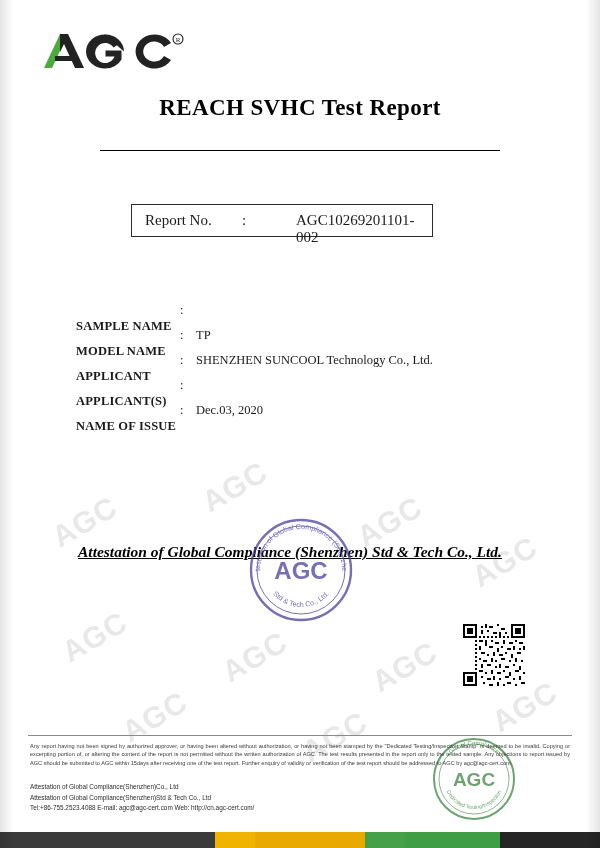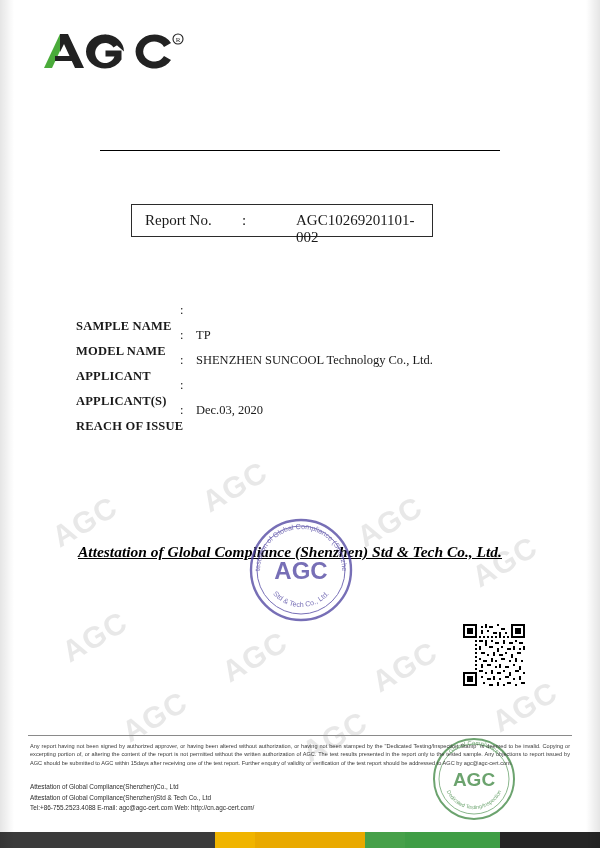--- a/index.html
+++ b/index.html
@@ -246,20 +246,23 @@
   <div class="wm" style="left:200px; top:470px;">AGC</div>
   <div class="wm" style="left:355px; top:505px;">AGC</div>
   <div class="wm" style="left:470px; top:545px;">AGC</div>
   <div class="wm" style="left:60px; top:620px;">AGC</div>
   <div class="wm" style="left:220px; top:640px;">AGC</div>
   <div class="wm" style="left:370px; top:650px;">AGC</div>
   <div class="wm" style="left:490px; top:690px;">AGC</div>
   <div class="wm" style="left:120px; top:700px;">AGC</div>
   <div class="wm" style="left:300px; top:720px;">AGC</div>
 
+  <div class="title-wrap">
+    <div class="title">REACH SVHC Test Report</div>
+  </div>
   <div class="title-rule"></div>
 
   <div class="report-box">
     <span class="rb-label">Report No.</span>
     <span class="rb-colon">:</span>
     <span class="rb-value">AGC10269201101-002</span>
   </div>
 
   <div class="fields">
     <div class="field-row">
@@ -274,21 +277,21 @@
     <div class="field-row">
       <span class="f-label">APPLICANT</span>
       <span class="f-colon">:</span>
       <span class="f-value">SHENZHEN  SUNCOOL  Technology Co., Ltd.</span>
     </div>
     <div class="field-row">
       <span class="f-label">APPLICANT(S)</span>
       <span class="f-colon">:</span>
     </div>
     <div class="field-row">
-      <span class="f-label">REACH OF ISSUE</span>
+      <span class="f-label">NAME OF ISSUE</span>
       <span class="f-colon">:</span>
       <span class="f-value">Dec.03, 2020</span>
     </div>
   </div>
 
   <div class="signature">Attestation of Global Compliance (Shenzhen) Std &amp; Tech Co., Ltd.</div>
 
   <div class="stamp">
     <svg width="110" height="110" viewBox="0 0 110 110" xmlns="http://www.w3.org/2000/svg">
       <defs>

